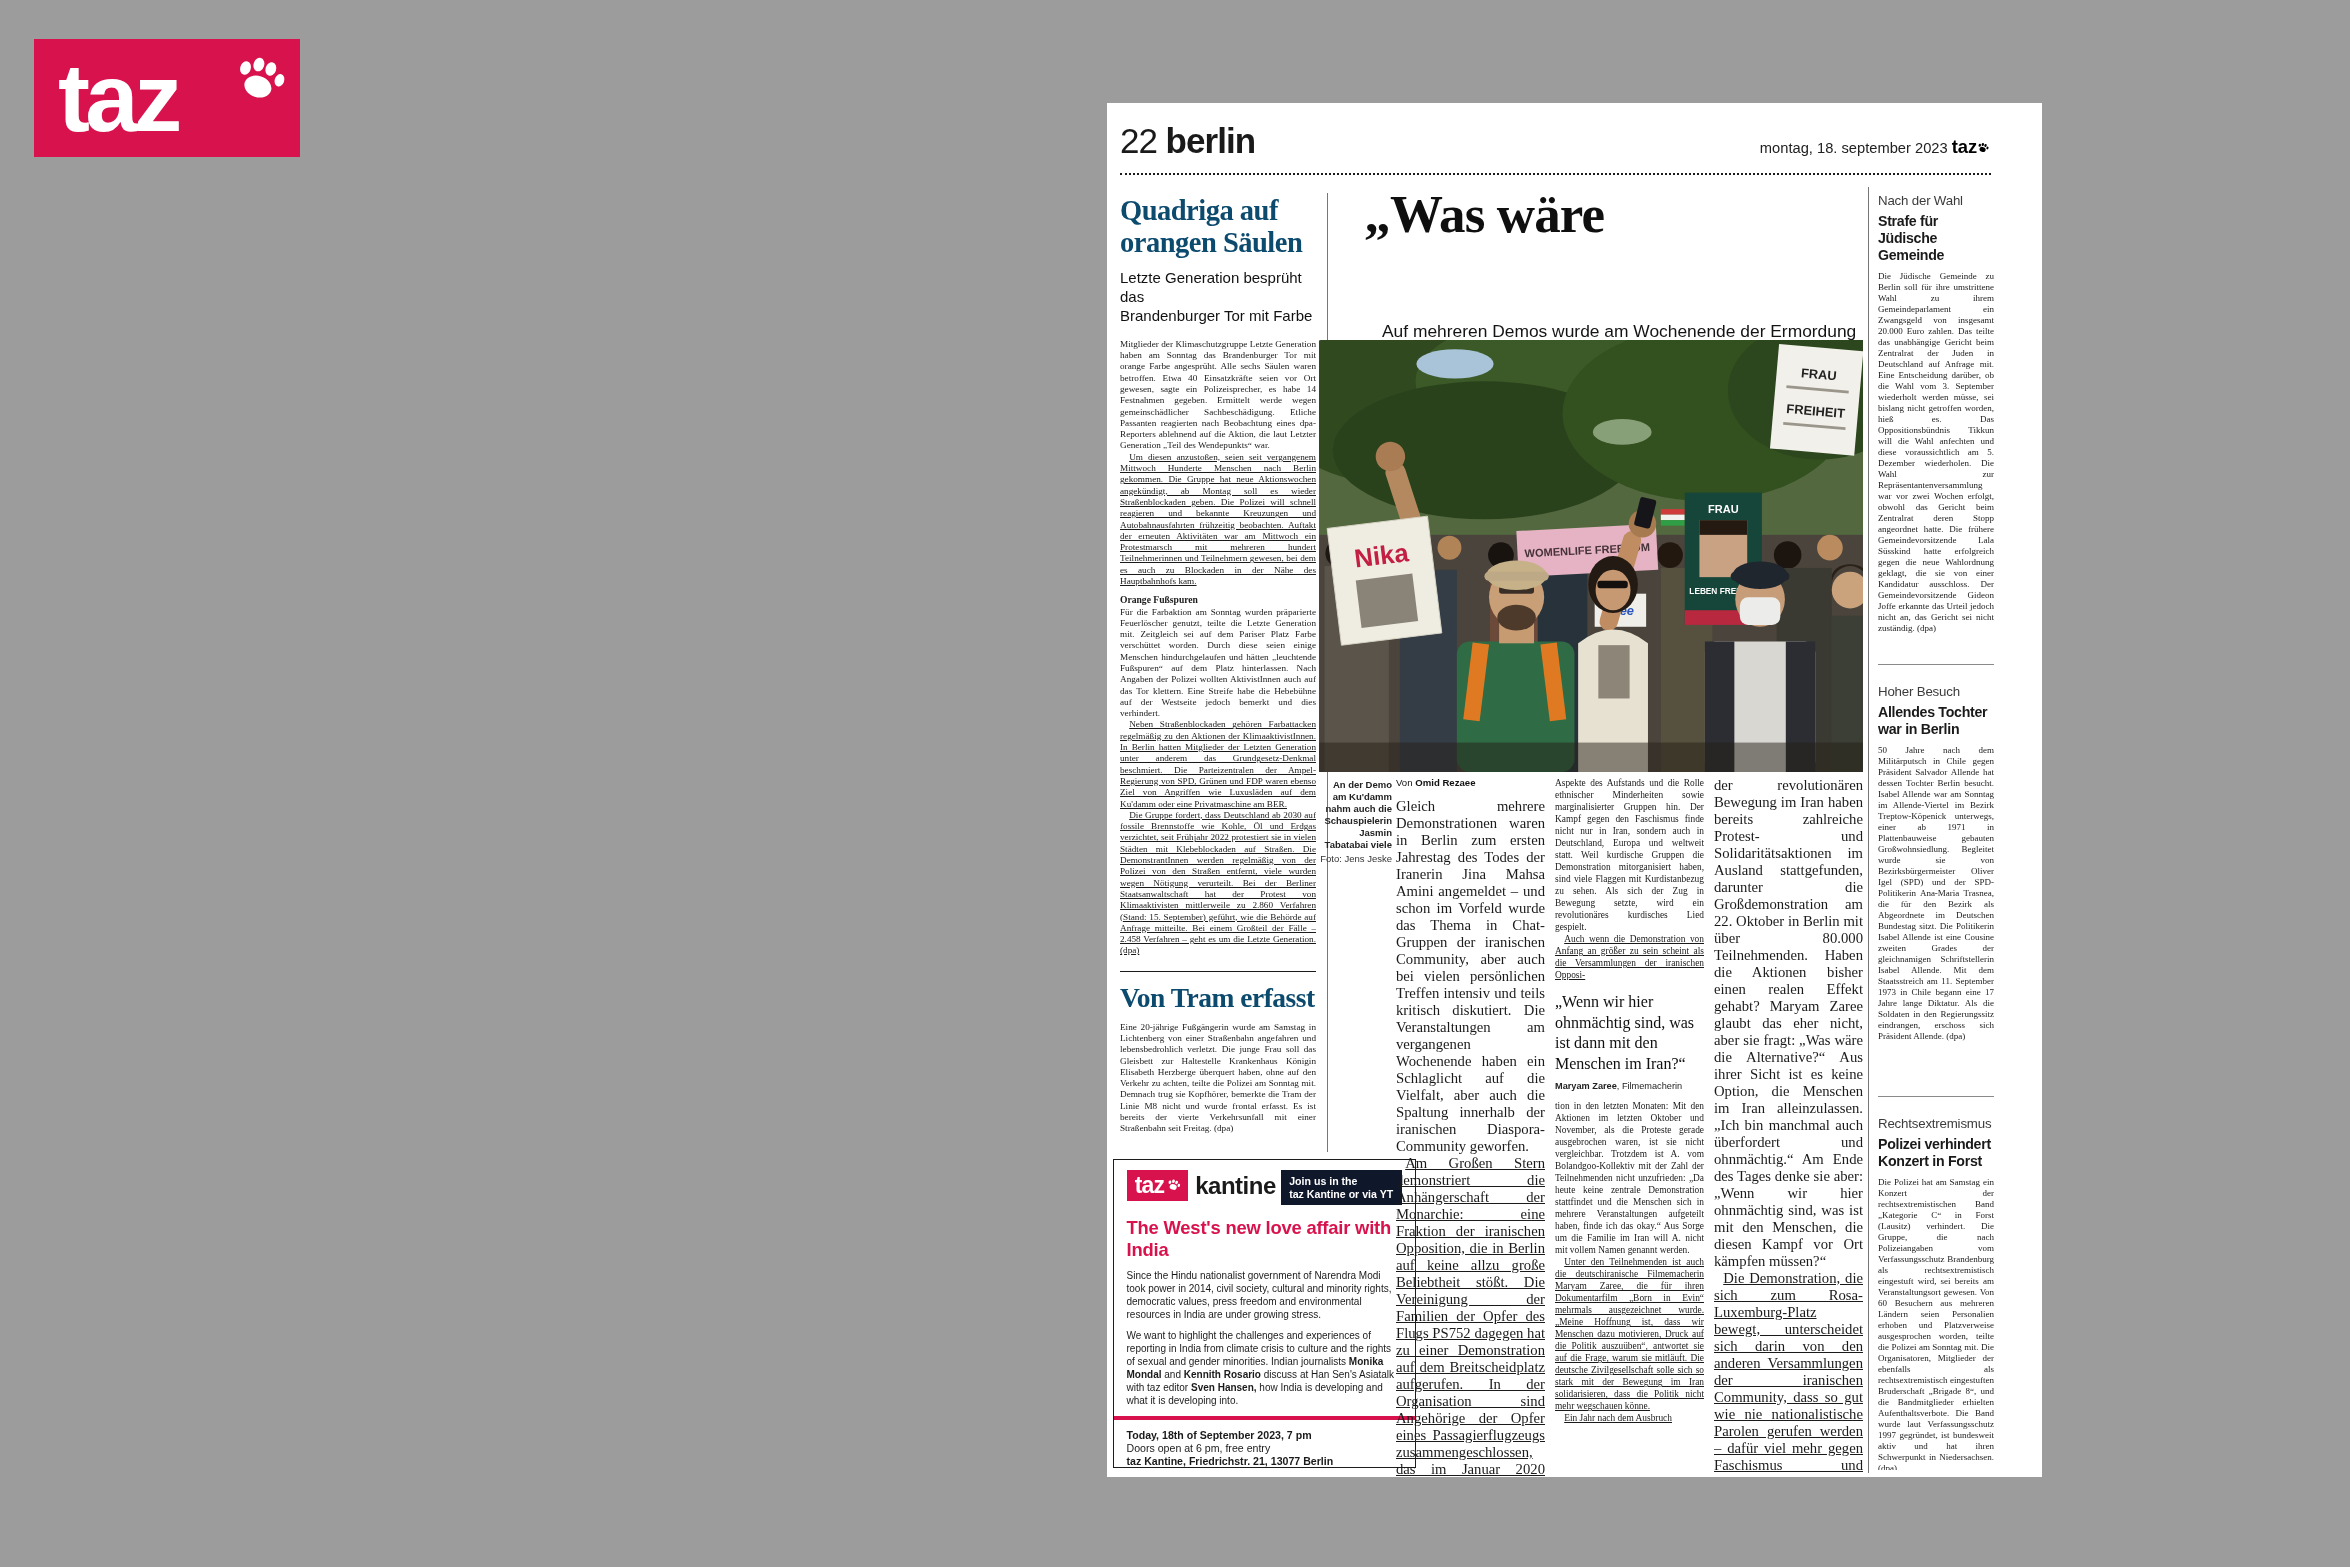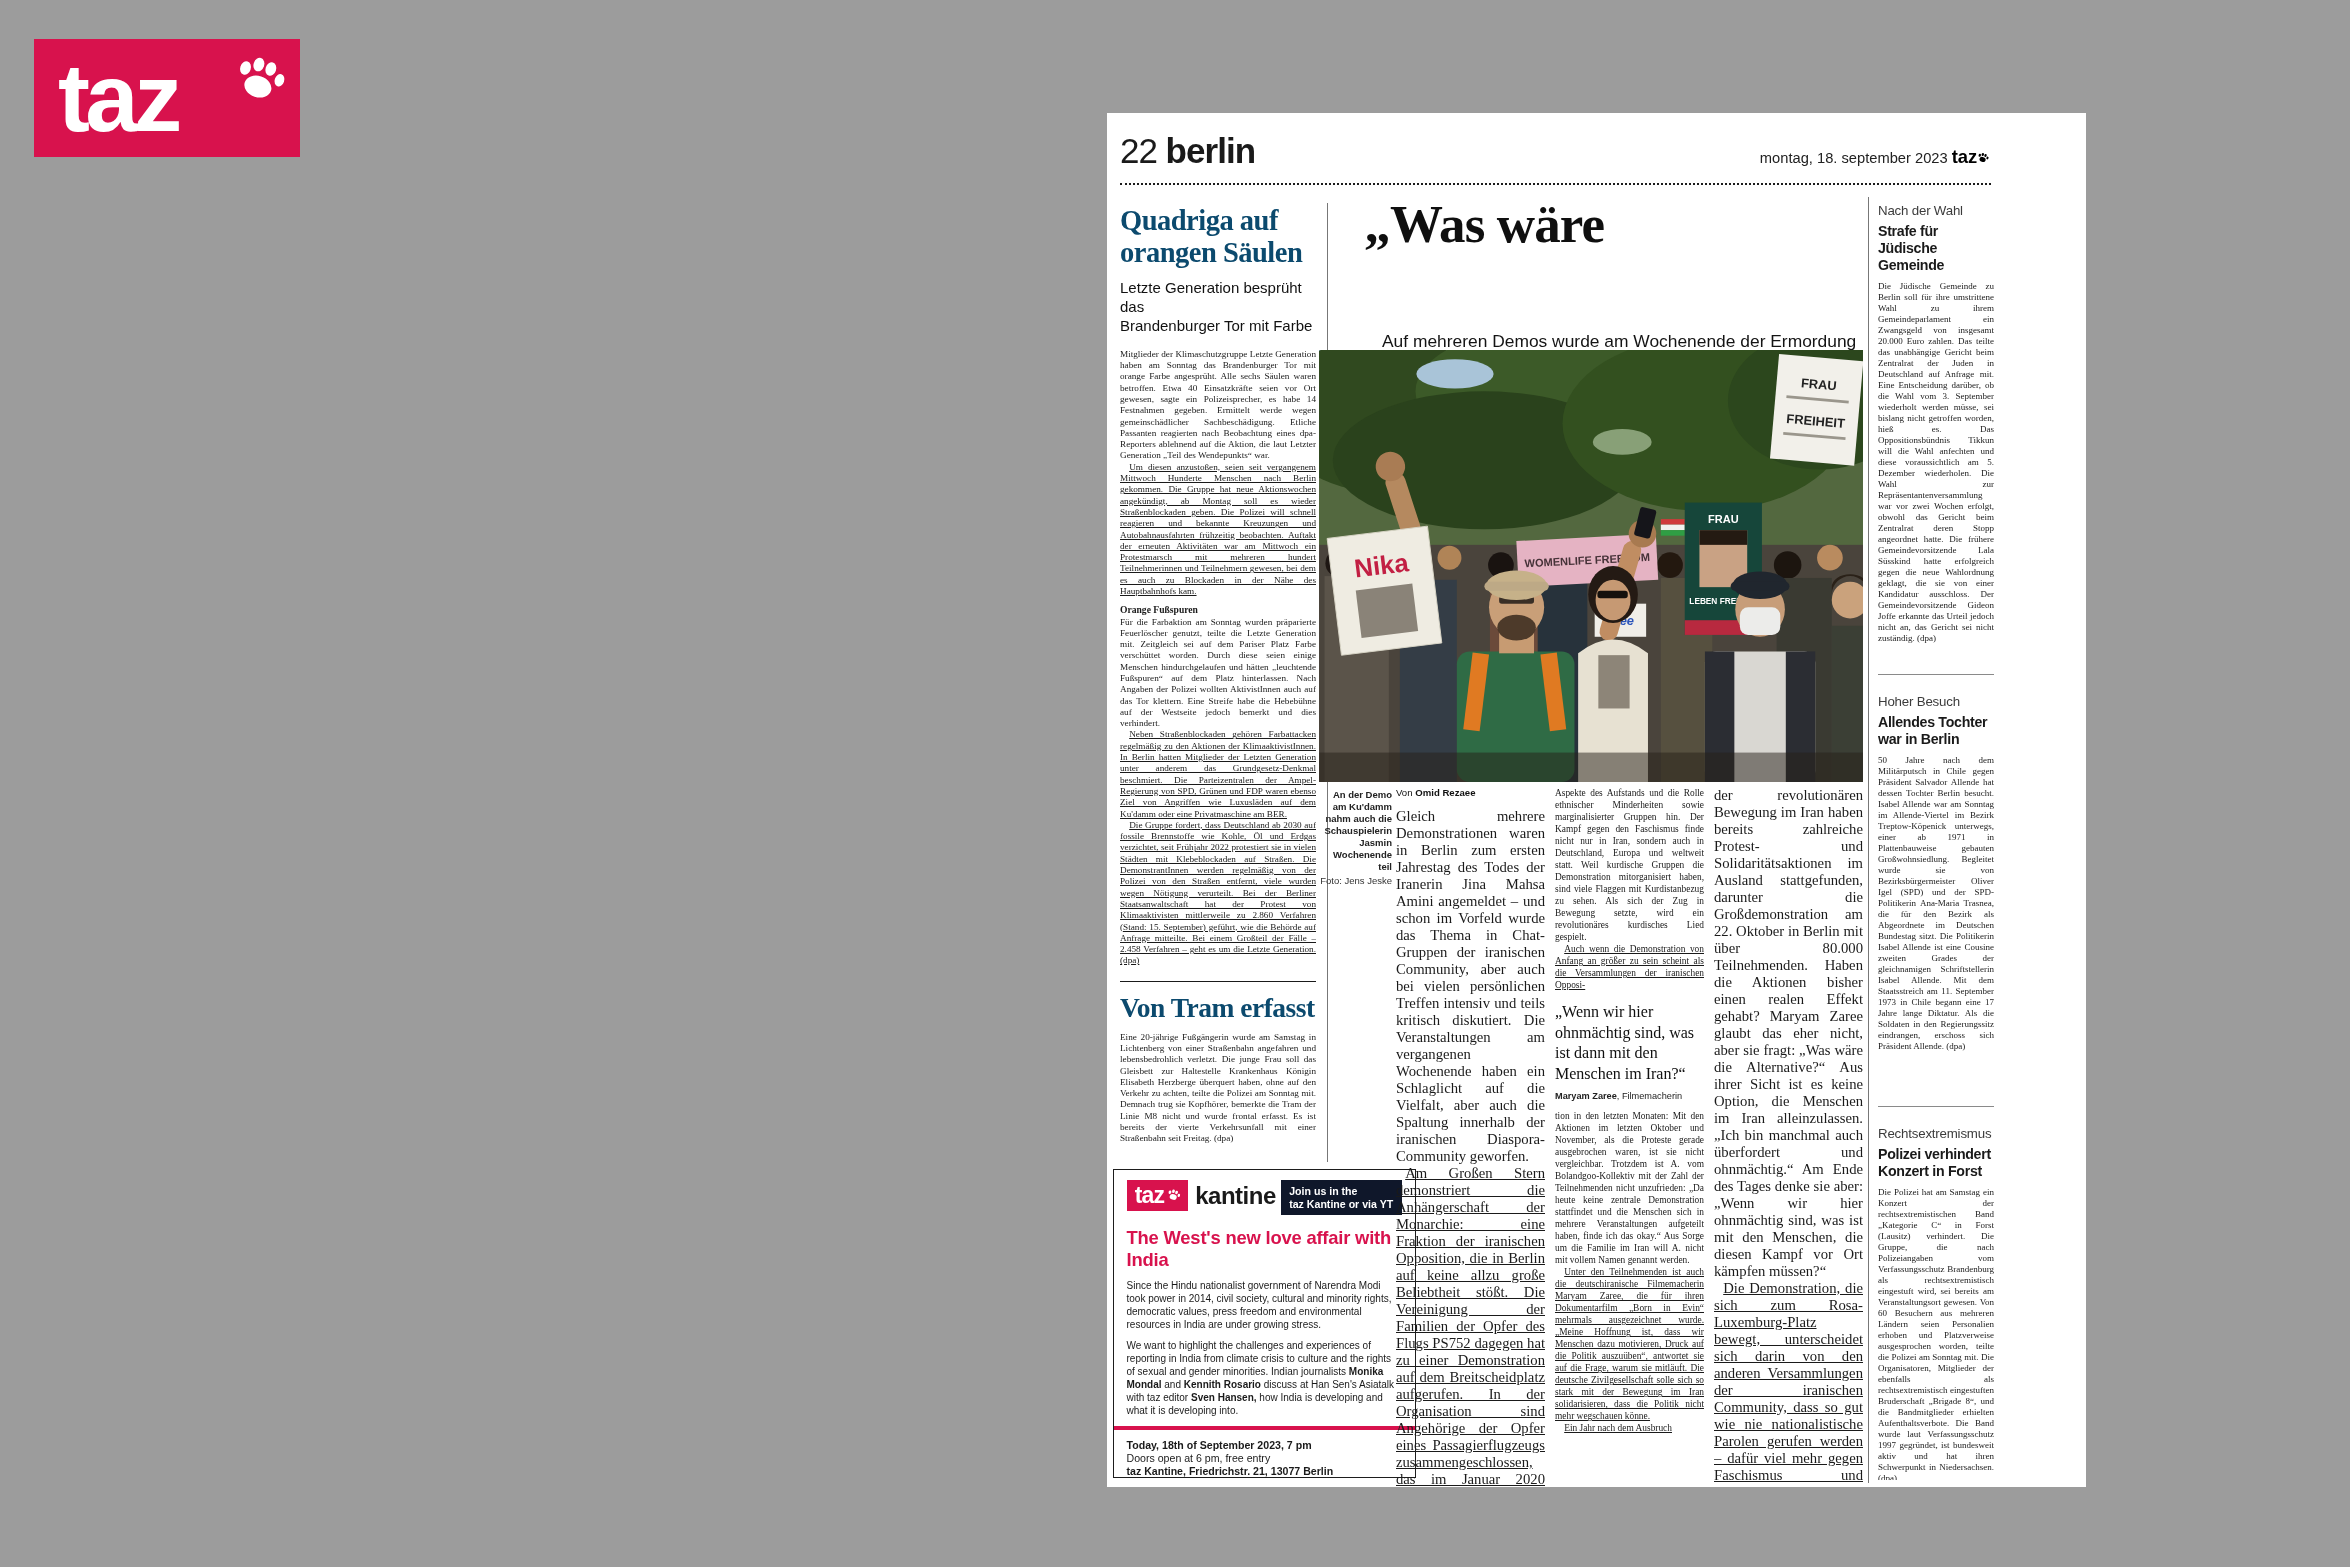--- a/index.html
+++ b/index.html
@@ -8,21 +8,21 @@
 
   
   .masthead{position:absolute;left:34px;top:39px;height:118px;display:flex;}
   .mast-red{position:relative;width:266px;height:118px;background:#d8124d;display:flex;align-items:center;}
   .mast-brand{font-size:96px;font-weight:bold;color:#fff;letter-spacing:-4.6px;padding-left:24px;line-height:1;}
   .mast-paw{position:absolute;right:13px;top:13px;width:53px;height:53px;color:#fff;transform:rotate(18deg);}
   .mast-white{height:118px;background:#fff;display:flex;align-items:center;padding:0 20px 0 13px;}
   .mast-tagline{font-size:84px;font-weight:bold;color:#111;letter-spacing:-4.6px;line-height:1;white-space:nowrap;}
 
   
-  .paper{position:absolute;left:1107px;top:113px;width:935px;height:1374px;background:#fff;padding-left:44px;}
+  .paper{position:absolute;left:1107px;top:103px;width:935px;height:1374px;background:#fff;}
   .paper *{box-sizing:border-box;}
 
   .p-header{position:absolute;left:13px;top:18.4px;width:871px;display:flex;justify-content:space-between;align-items:baseline;}
   .ph-left{display:flex;align-items:baseline;gap:8.3px;}
   .ph-num{font-size:35px;font-weight:400;letter-spacing:-0.9px;}
   .ph-sec{font-size:35px;font-weight:bold;letter-spacing:-0.9px;}
   .ph-right{display:flex;align-items:baseline;gap:4px;}
   .ph-date{font-size:14.7px;color:#222;}
   .minilogo{display:flex;align-items:baseline;gap:1.8px;font-weight:bold;font-size:18.4px;color:#000;}
   .minipaw{width:12px;height:12px;color:#000;transform:rotate(18deg) translateY(0.9px);}
@@ -324,21 +324,21 @@
         <g>
           <rect x="558" y="300" width="34" height="170" fill="#3b3f35"></rect>
           <circle cx="578" cy="272" r="20" fill="#caa27c"></circle>
           <path d="M558 266 a20 20 0 0 1 40 0 l0 -8 a20 14 0 0 0 -40 0 z" fill="#2a2118"></path>
         </g>
         <rect y="438" width="592" height="32" fill="#262018" opacity="0.5"></rect>
       </svg>
     </div>
 
     <div class="caption">
-      <div class="cap-text">An der Demo am Ku'damm nahm auch die Schauspielerin Jasmin Wochenende teil</div>
+      <div class="cap-text">An der Demo am Ku'damm nahm auch die Schauspielerin Jasmin Tabatabai viele</div>
       <div class="cap-credit">Foto: Jens Jeske</div>
     </div>
 
     <div class="byline">
       <span>Von</span>
       <b>Omid Rezaee</b>
     </div>
 
     <div class="mcol mcol1 jtext">
         <p>Gleich mehrere Demonstrationen waren in Berlin zum ersten Jahrestag des Todes der Iranerin Jina Mahsa Amini angemeldet – und schon im Vorfeld wurde das Thema in Chat-Gruppen der iranischen Community, aber auch bei vielen persönlichen Treffen intensiv und teils kritisch diskutiert. Die Veranstaltungen am vergangenen Wochenende haben ein Schlaglicht auf die Vielfalt, aber auch die Spaltung innerhalb der iranischen Diaspora-Community geworfen.</p>

